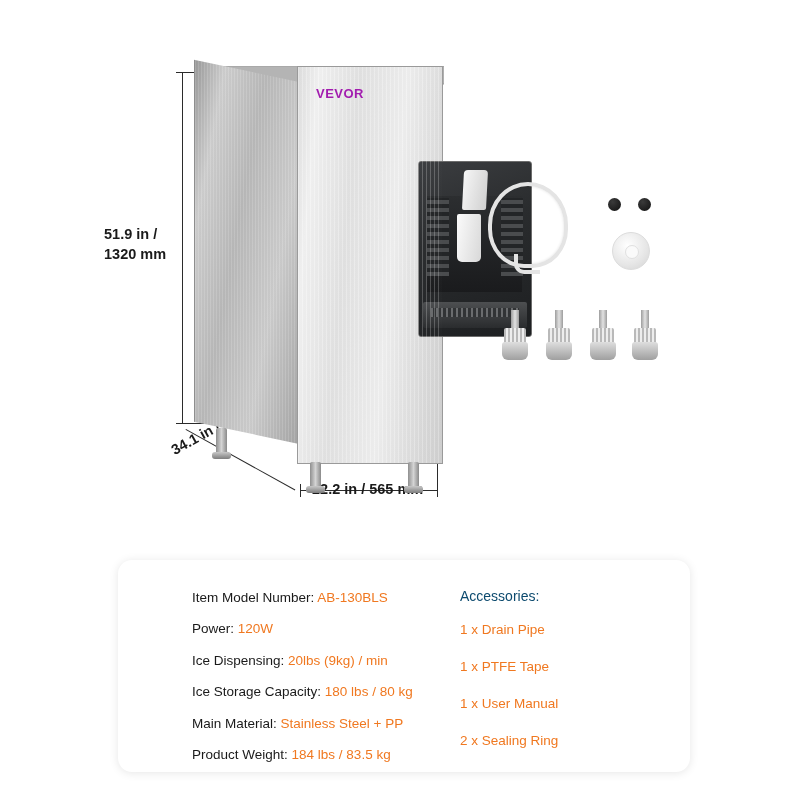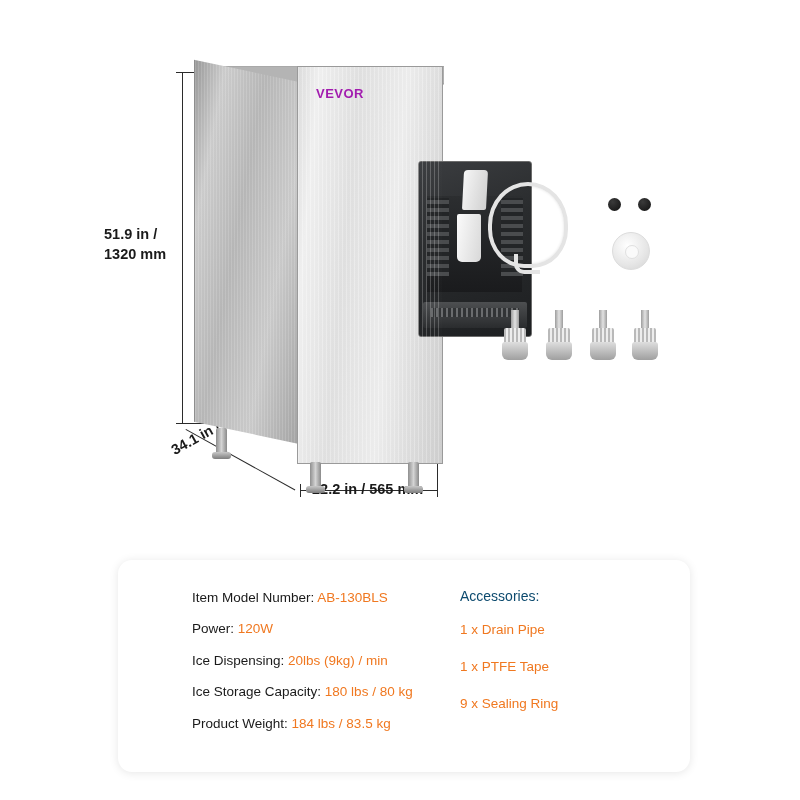--- a/index.html
+++ b/index.html
@@ -349,24 +349,29 @@
     </div>
     <div class="spec-row">
       <span>Ice Dispensing:</span>
       <span class="val">20lbs (9kg) / min</span>
     </div>
     <div class="spec-row">
       <span>Ice Storage Capacity:</span>
       <span class="val">180 lbs / 80 kg</span>
     </div>
     <div class="spec-row">
+      <span>Main Material:</span>
+      <span class="val">Stainless Steel + PP</span>
+    </div>
+    <div class="spec-row">
       <span>Product Weight:</span>
       <span class="val">184 lbs / 83.5 kg</span>
     </div>
   </div>
 
   <div id="spec-right">
     <div class="acc-title">Accessories:</div>
     <div class="acc-item">1 x Drain Pipe</div>
     <div class="acc-item">1 x PTFE Tape</div>
-    <div class="acc-item">9 x Sealing Ring</div>
+    <div class="acc-item">1 x User Manual</div>
+    <div class="acc-item">2 x Sealing Ring</div>
   </div>
 </div>
 
 </body></html>

